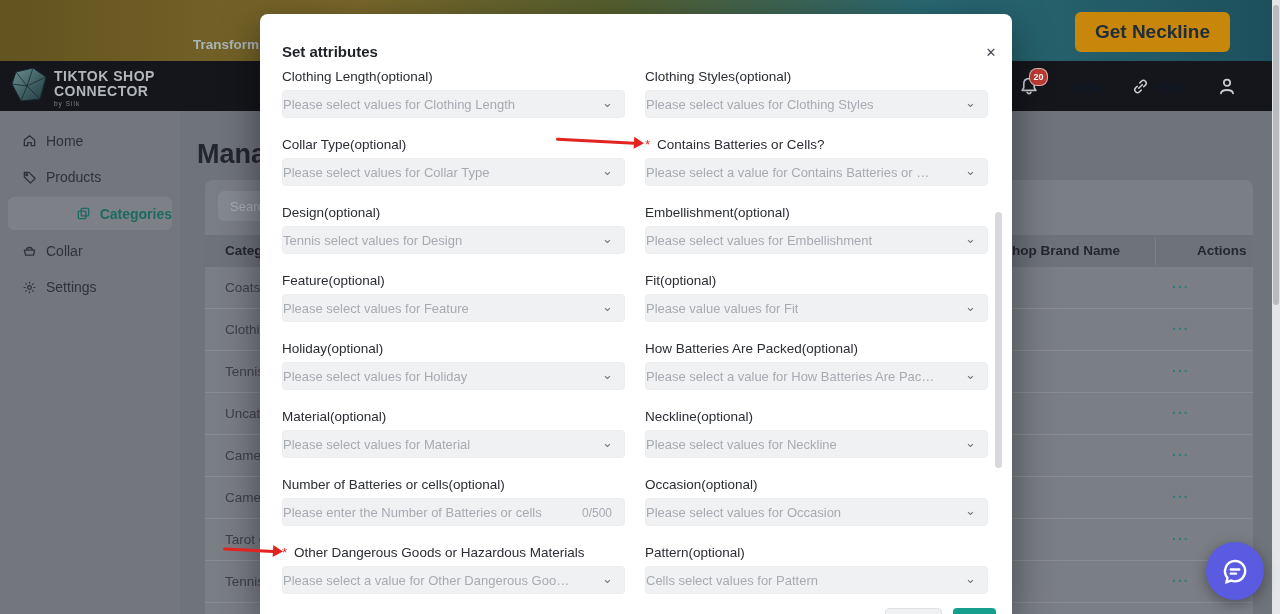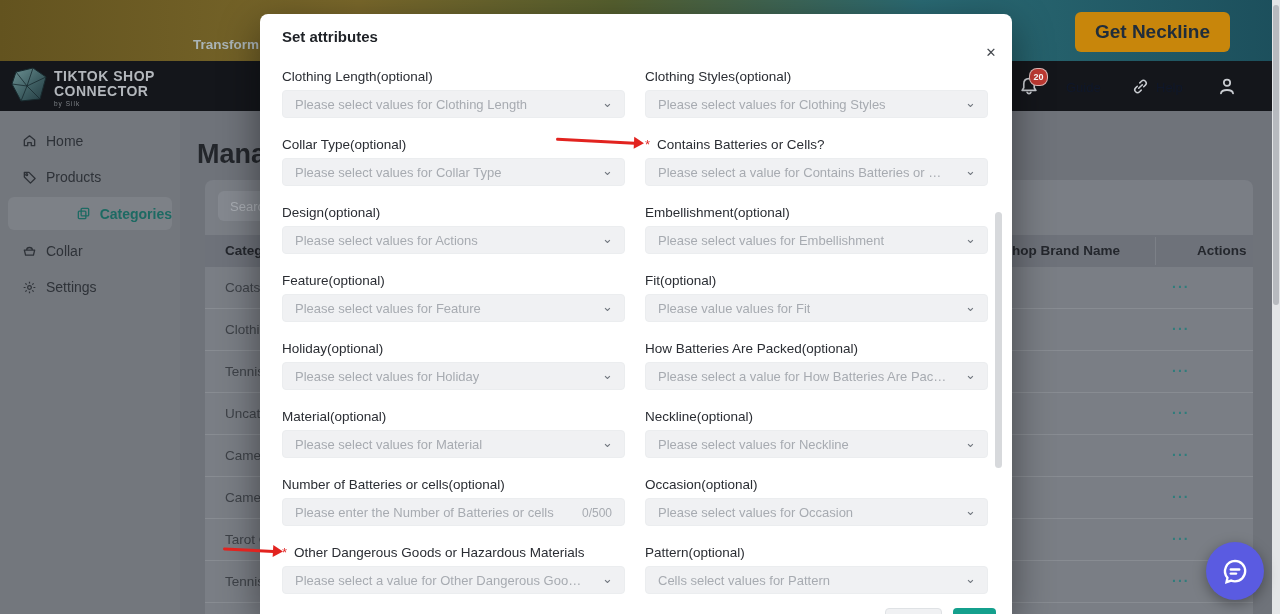--- a/index.html
+++ b/index.html
@@ -50,31 +50,31 @@
   .trow .dots { position:absolute; left:967px; top:8px; font-size:14px; font-weight:bold; letter-spacing:2px;
     color:#2f7d7c; cursor:pointer; }
 
   
   .page-scrollbar { position:absolute; left:1272px; top:0; width:8px; height:614px; background:#e3e5e7; }
   .page-scroll-thumb { position:absolute; left:1px; top:5px; width:6px; height:300px; background:#b7babf; border-radius:3px; cursor:pointer; }
 
   
   .modal { position:absolute; left:260px; top:14px; width:752px; height:600px; background:#ffffff;
     border-radius:8px 8px 0 0; box-shadow:0 12px 40px rgba(0,0,0,0.45); z-index:50; overflow:hidden; }
-  .modal-title { position:absolute; left:22px; top:14px; font-size:15px; font-weight:bold; color:#1e2126; }
+  .modal-title { position:absolute; left:22px; top:29px; font-size:15px; font-weight:bold; color:#1e2126; }
   .modal-close { position:absolute; left:720px; top:27px; width:22px; height:22px; font-size:13px; color:#44484e;
     display:flex; align-items:center; justify-content:center; cursor:pointer; }
   .modal-form { position:absolute; left:22px; top:54px; width:706px; display:grid;
     grid-template-columns:343px 343px; column-gap:20px; row-gap:18px; }
   .fcell { height:50px; position:relative; }
   .flabel { height:16px; font-size:13.5px; color:#2a2d33; white-space:nowrap; display:flex; align-items:center; }
   .flabel .req { color:#e02a2a; margin-right:7px; font-size:13px; }
   .fbox { position:absolute; left:0; top:22px; width:343px; height:28px; background:#f0f1f3; border:1px solid #ebedef;
     border-radius:4px; display:flex; align-items:center; cursor:pointer; }
-  .fbox .ph { margin-left:12px; font-size:13px; color:#a7abb1; white-space:nowrap; overflow:hidden;
+  .fbox .ph { font-size:13px; color:#a7abb1; white-space:nowrap; overflow:hidden;
     text-overflow:ellipsis; max-width:290px; }
   .fbox .chev { position:absolute; right:11px; top:4px; font-size:13px; color:#70767e; }
   .fbox .counter { position:absolute; right:12px; top:7px; font-size:12px; color:#a7abb1; }
   .modal-scroll-thumb { position:absolute; left:735px; top:198px; width:7px; height:256px; background:#d7d9dc;
     border-radius:4px; cursor:pointer; }
   .btn-stub-cancel { position:absolute; left:625px; top:594px; width:57px; height:28px; background:#f0f1f3;
     border:1px solid #dfe2e5; border-radius:4px; cursor:pointer; }
   .btn-stub-confirm { position:absolute; left:693px; top:594px; width:43px; height:28px; background:#14a08d;
     border:none; border-radius:4px; cursor:pointer; }
 
@@ -282,21 +282,21 @@
           <div class="fbox">
             <span class="ph">Please select a value for Contains Batteries or Cells?</span>
             <span class="chev">⌄</span>
           </div>
         </div>
         <div class="fcell">
           <div class="flabel">
             <span>Design(optional)</span>
           </div>
           <div class="fbox">
-            <span class="ph">Please select values for Actions</span>
+            <span class="ph">Tennis select values for Design</span>
             <span class="chev">⌄</span>
           </div>
         </div>
         <div class="fcell">
           <div class="flabel">
             <span>Embellishment(optional)</span>
           </div>
           <div class="fbox">
             <span class="ph">Please select values for Embellishment</span>
             <span class="chev">⌄</span>

